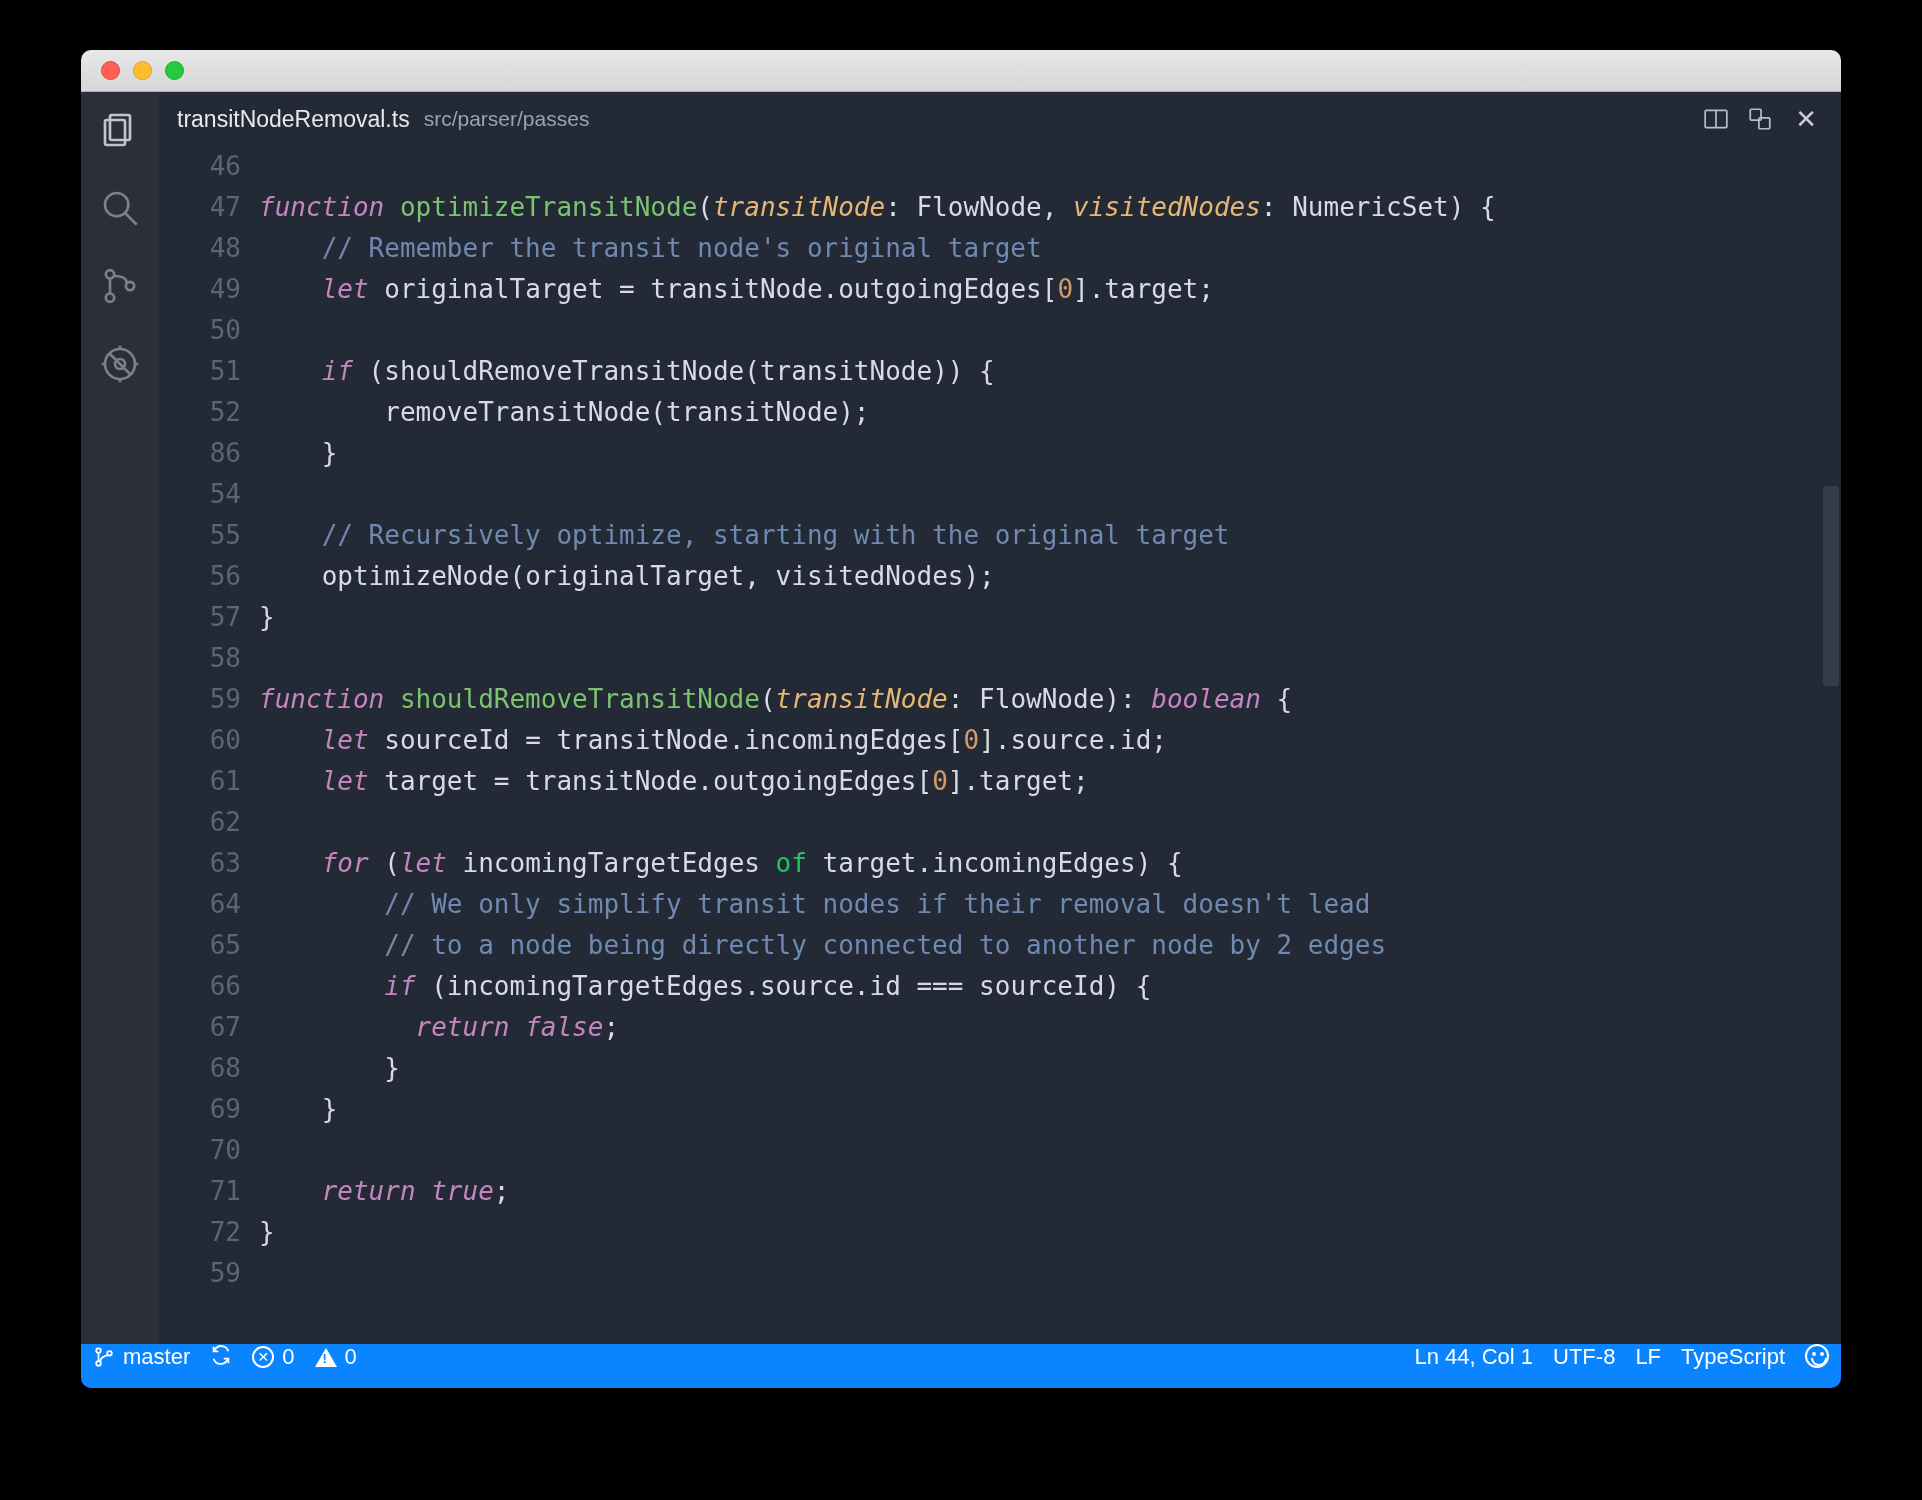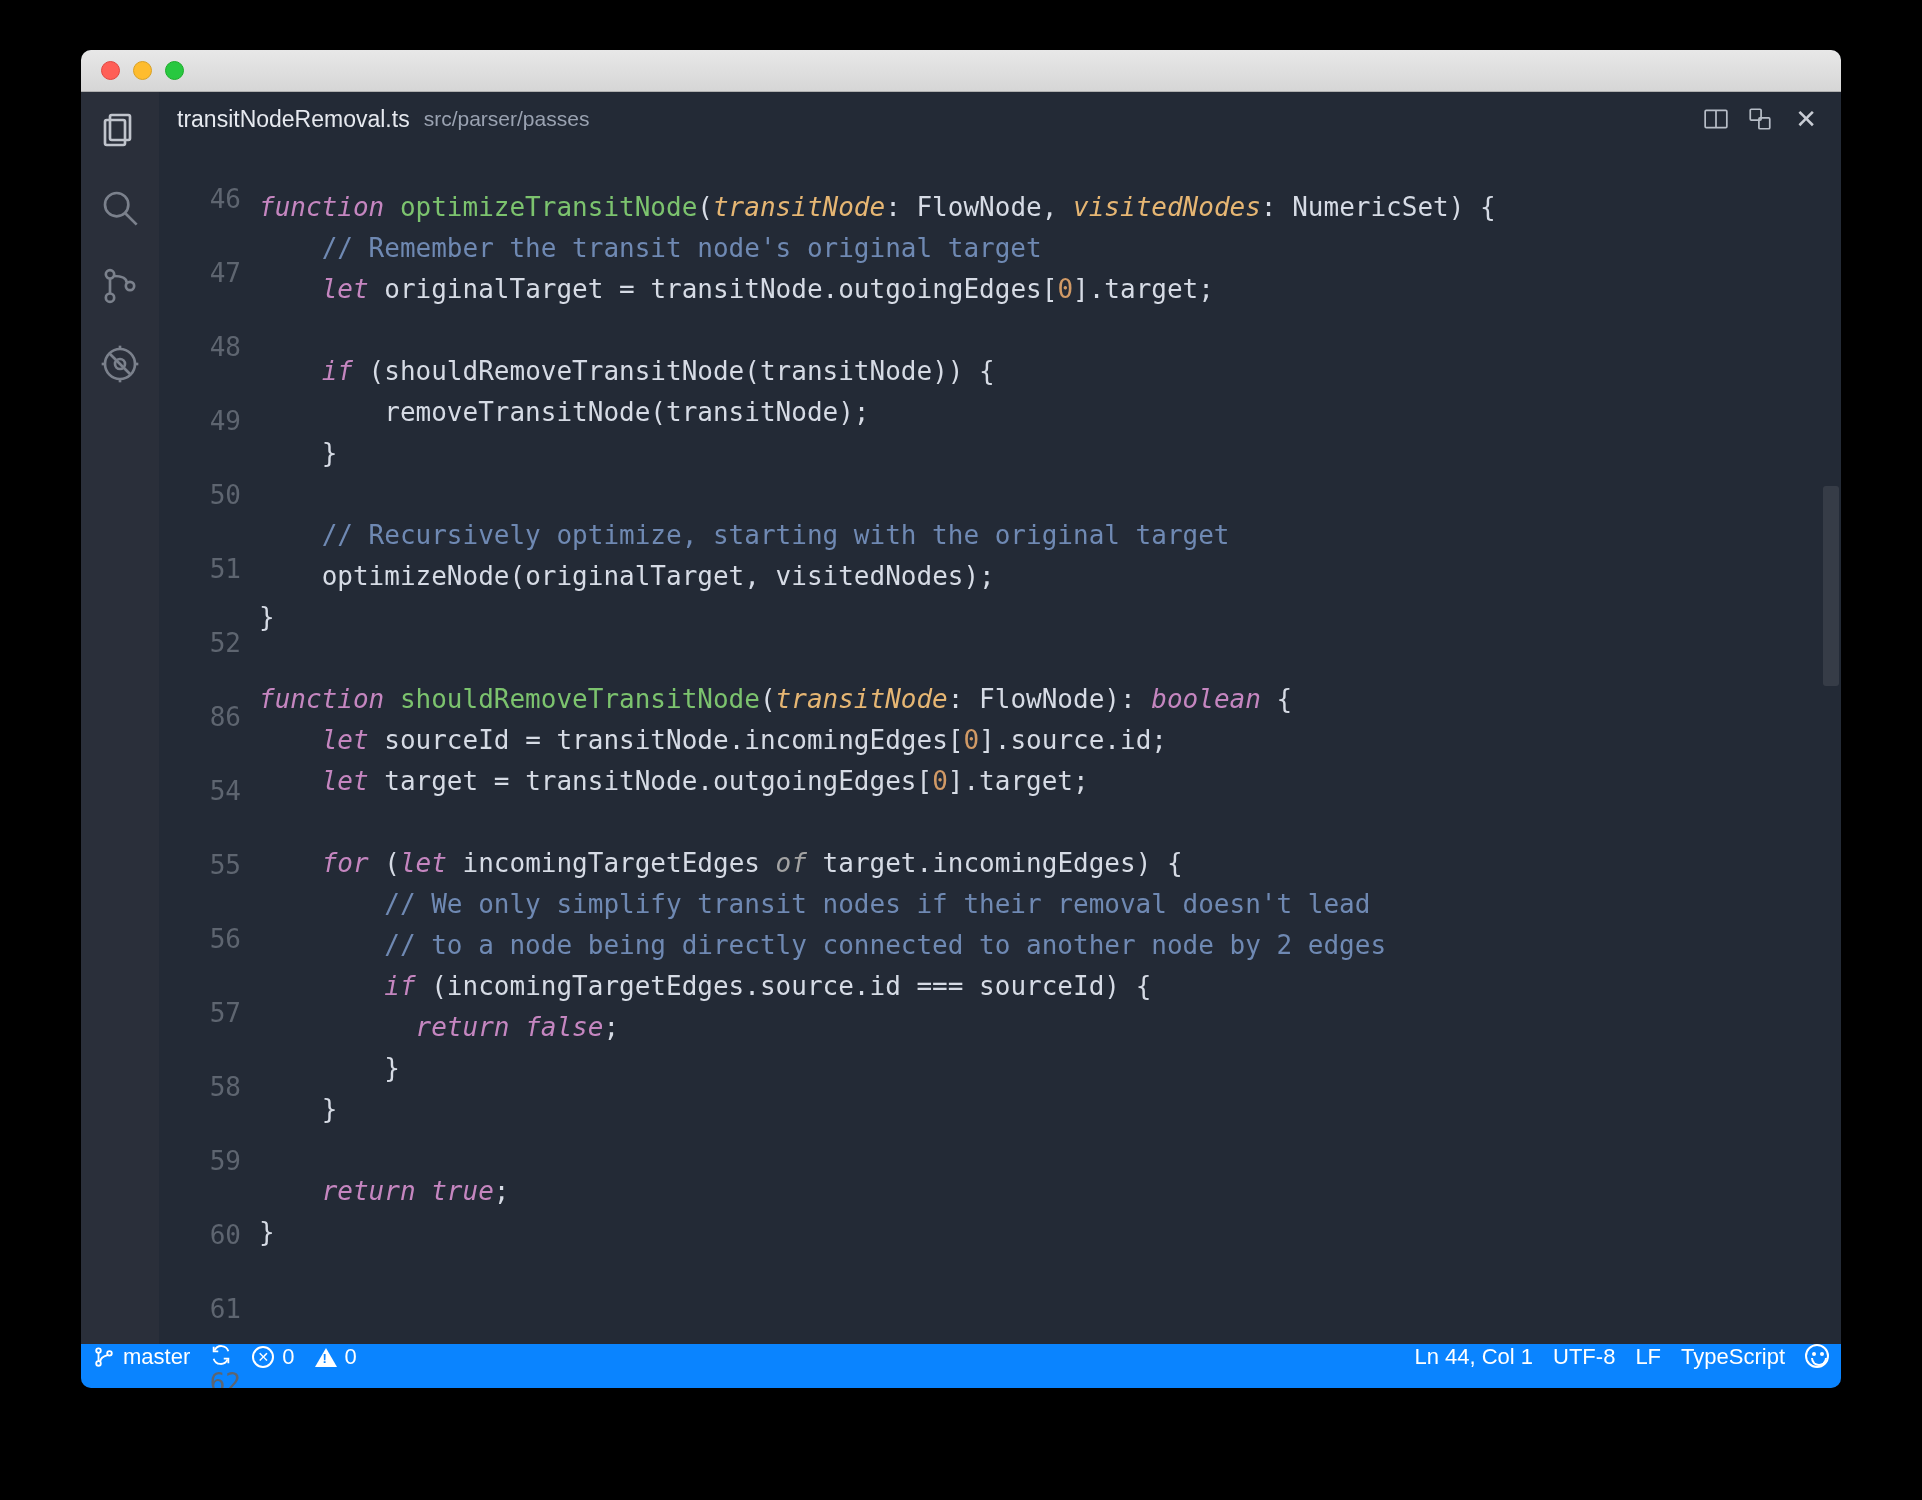--- a/index.html
+++ b/index.html
@@ -87,38 +87,38 @@
   .code-scroll {
     flex:1; display:flex; min-height:0; position:relative;
     font-family: Menlo, Consolas, "DejaVu Sans Mono", monospace;
     font-size: 26px;
     line-height: 41px;
   }
   .gutter {
     width: 100px; text-align:right; color:#5e6570; padding-right:18px;
     user-select:none;
   }
-  .gutter div { height:41px;margin-top:33px; }
+  .gutter div { height:41px; }
   .code {
     flex:1; color:#d6dbe5; white-space:pre; overflow:hidden;
   }
   .code .line { height:41px; }
 
   .tok-kw   { color:#c586c0; font-style:italic;}    
   .tok-type { color:#d6dbe5; }
   .tok-fn   { color:#7cc36e;margin-top:32px; }                        
   .tok-param{ color:#e6b673; font-style:italic;}
   .tok-const{ color:#d19a66; }                        
   .tok-comment{ color:#6f89b3; }
   .tok-call { color:#d6dbe5; }
   .tok-op   { color:#d6dbe5; }
   .tok-bool { color:#c586c0; font-style:italic;}
   .tok-prop { color:#d6dbe5; }
   .tok-punc { color:#d6dbe5; }
-  .tok-of   { color:#a3a3a3; font-style:italic;}
+  .tok-of   { color:#22c55e; }
   .tok-typeRet{ color:#c586c0; font-style:italic;}
 
   .statusbar {
     height: 44px;
     background:#0a84ff;
     display:flex; align-items:flex-start;
     color:#fff; font-size:22px;
     padding: 0 12px; gap:20px;
   }
   .statusbar .sb-item{display:flex;align-items:center;gap:8px;cursor:pointer;}

